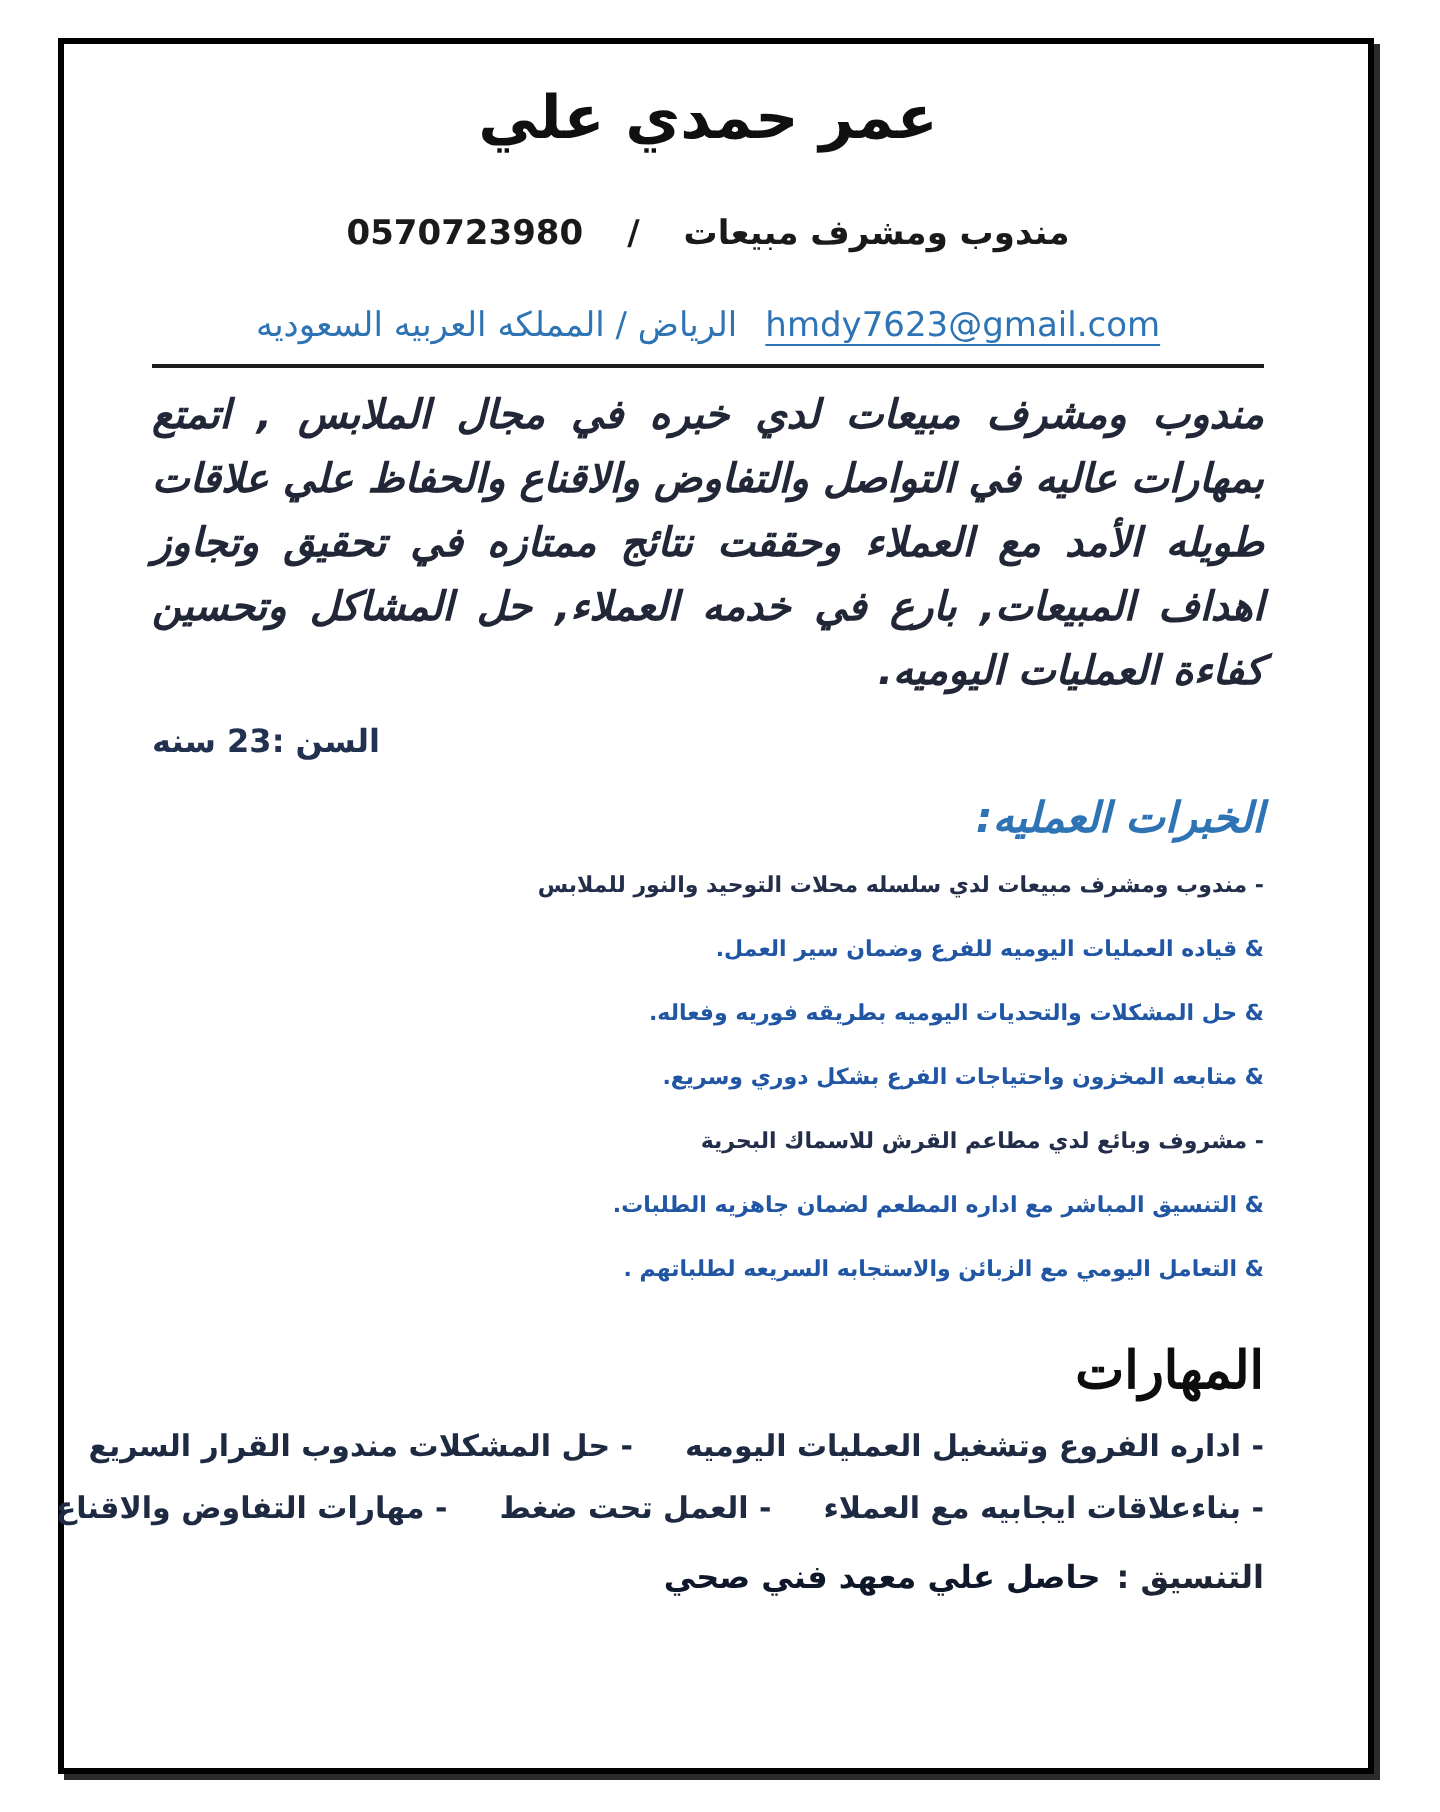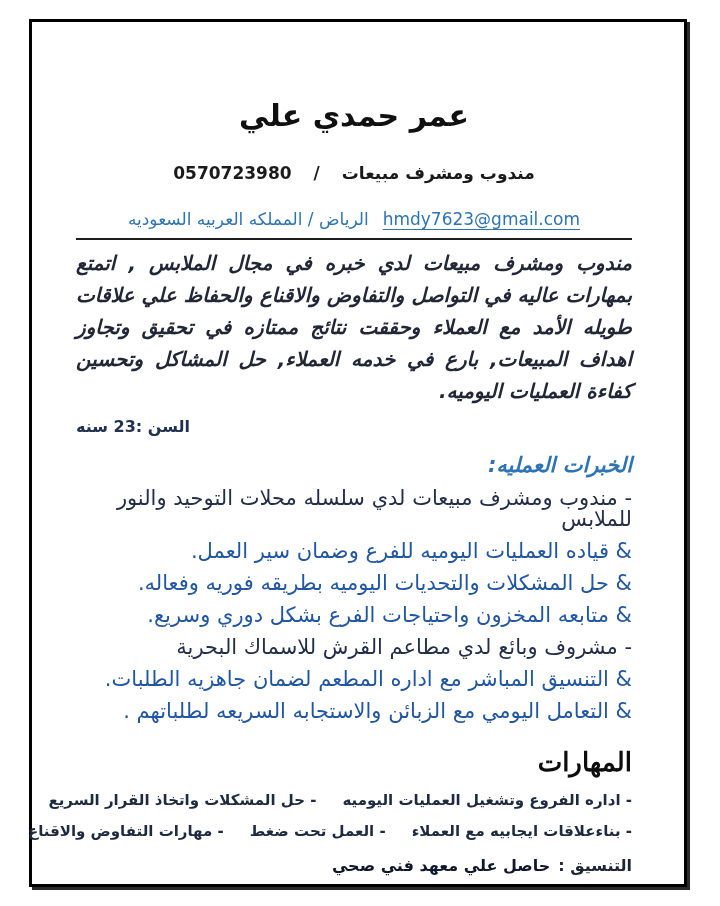--- a/index.html
+++ b/index.html
@@ -13,21 +13,21 @@
   .frame {
     position: absolute;
     top: 19px; left: 29px;
     width: 658px; height: 868px;
     border: 3px solid #000000;
     box-shadow: 3px 3px 0 0 #2b2b2b;
     background: #ffffff;
   }
   .content {
     direction: rtl;
-    padding: 76px 52px 0 44px;
+    padding: 20px 52px 0 44px;
     width: 100%; height: 100%;
   }
   .name {
     text-align: center;
     font-size: 30px;
     font-weight: bold;
     color: #101010;
     letter-spacing: 1px;
   }
   .title-line {
@@ -82,22 +82,22 @@
     margin-top: 17px;
     font-size: 21px;
     font-weight: bold;
     font-style: italic;
     color: #2E74B5;
     text-align: right;
   }
   .exp-list { margin-top: 6px; }
   .exp-item {
     margin-top: 11px;
-    font-size: 21px;
-    font-weight: normal;
+    font-size: 11px;
+    font-weight: bold;
     line-height: 21px;
     text-align: right;
   }
   .exp-item.navy { color: #232f4a; }
   .exp-item.blue { color: #2156A5; }
   .skills-heading {
     margin-top: 25px;
     font-size: 26px;
     font-weight: bold;
     color: #0d0d0d;
@@ -161,21 +161,21 @@
       <div class="exp-item blue">&amp; متابعه المخزون واحتياجات الفرع بشكل دوري وسريع.</div>
       <div class="exp-item navy">- مشروف وبائع لدي مطاعم القرش للاسماك البحرية</div>
       <div class="exp-item blue">&amp; التنسيق المباشر مع اداره المطعم لضمان جاهزيه الطلبات.</div>
       <div class="exp-item blue">&amp; التعامل اليومي مع الزبائن والاستجابه السريعه لطلباتهم .</div>
     </div>
 
     <h2 class="skills-heading">المهارات</h2>
 
     <div class="skills-row">
       <span>- اداره الفروع وتشغيل العمليات اليوميه</span>
-      <span>- حل المشكلات واتخاذ القرار السريع</span>
+      <span>- حل المشكلات مندوب القرار السريع</span>
     </div>
     <div class="skills-row">
       <span>- بناءعلاقات ايجابيه مع العملاء</span>
       <span>- العمل تحت ضغط</span>
       <span>- مهارات التفاوض والاقناع</span>
     </div>
 
     <div class="education-line">
       <span class="education-label">التنسيق :</span>
       <span class="education-value">حاصل علي معهد فني صحي</span>

